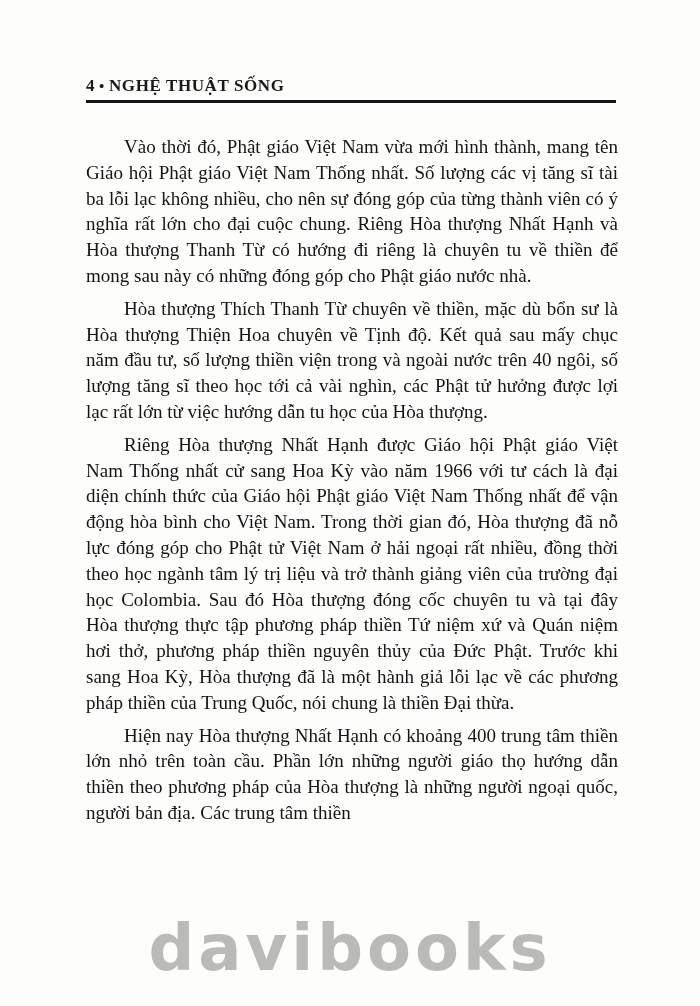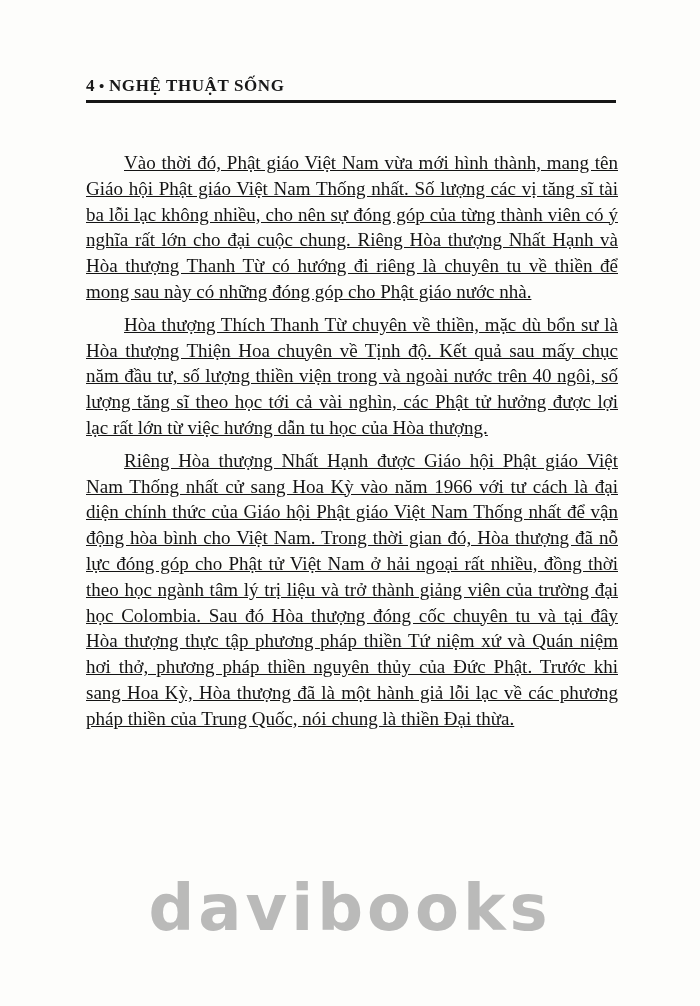--- a/index.html
+++ b/index.html
@@ -34,38 +34,37 @@
   .header-rule {
     position: absolute;
     top: 100px;
     left: 86px;
     right: 84px;
     height: 0;
     border-top: 3px solid #161616;
   }
   .body-text {
     position: absolute;
-    top: 150px;
+    top: 134px;
     left: 86px;
     right: 82px;
     font-size: 19px;
     line-height: 25.8px;
     text-align: justify;
     color: #141414;
-    text-decoration: underline;
   }
   .body-text p {
     margin: 0 0 7px 0;
     text-indent: 38px;
   }
   .watermark {
     position: absolute;
     left: 0;
     right: 0;
-    top: 876px;
+    top: 916px;
     text-align: center;
     pointer-events: none;
     font-family: "DejaVu Sans", sans-serif;
   }
   .watermark .brand {
     font-size: 64px;
     font-weight: bold;
     letter-spacing: 4px;
     color: rgba(130, 130, 130, 0.55);
     line-height: 1.0;
@@ -86,19 +85,20 @@
   <div class="header">
     <span>4</span><span class="sep">•</span><span>NGHỆ THUẬT SỐNG</span>
   </div>
 
   <div class="header-rule"></div>
 
   <div class="body-text">
     <p>Vào thời đó, Phật giáo Việt Nam vừa mới hình thành, mang tên Giáo hội Phật giáo Việt Nam Thống nhất. Số lượng các vị tăng sĩ tài ba lỗi lạc không nhiều, cho nên sự đóng góp của từng thành viên có ý nghĩa rất lớn cho đại cuộc chung. Riêng Hòa thượng Nhất Hạnh và Hòa thượng Thanh Từ có hướng đi riêng là chuyên tu về thiền để mong sau này có những đóng góp cho Phật giáo nước nhà.</p>
     <p>Hòa thượng Thích Thanh Từ chuyên về thiền, mặc dù bổn sư là Hòa thượng Thiện Hoa chuyên về Tịnh độ. Kết quả sau mấy chục năm đầu tư, số lượng thiền viện trong và ngoài nước trên 40 ngôi, số lượng tăng sĩ theo học tới cả vài nghìn, các Phật tử hưởng được lợi lạc rất lớn từ việc hướng dẫn tu học của Hòa thượng.</p>
     <p>Riêng Hòa thượng Nhất Hạnh được Giáo hội Phật giáo Việt Nam Thống nhất cử sang Hoa Kỳ vào năm 1966 với tư cách là đại diện chính thức của Giáo hội Phật giáo Việt Nam Thống nhất để vận động hòa bình cho Việt Nam. Trong thời gian đó, Hòa thượng đã nỗ lực đóng góp cho Phật tử Việt Nam ở hải ngoại rất nhiều, đồng thời theo học ngành tâm lý trị liệu và trở thành giảng viên của trường đại học Colombia. Sau đó Hòa thượng đóng cốc chuyên tu và tại đây Hòa thượng thực tập phương pháp thiền Tứ niệm xứ và Quán niệm hơi thở, phương pháp thiền nguyên thủy của Đức Phật. Trước khi sang Hoa Kỳ, Hòa thượng đã là một hành giả lỗi lạc về các phương pháp thiền của Trung Quốc, nói chung là thiền Đại thừa.</p>
+    <p>Hiện nay Hòa thượng Nhất Hạnh có khoảng 400 trung tâm thiền lớn nhỏ trên toàn cầu. Phần lớn những người giáo thọ hướng dẫn thiền theo phương pháp của Hòa thượng là những người ngoại quốc, người bản địa. Các trung tâm thiền</p>
   </div>
 
   <div class="watermark">
     <div class="brand">davibooks</div>
   </div>
 
 </div>
 
 </body></html>

